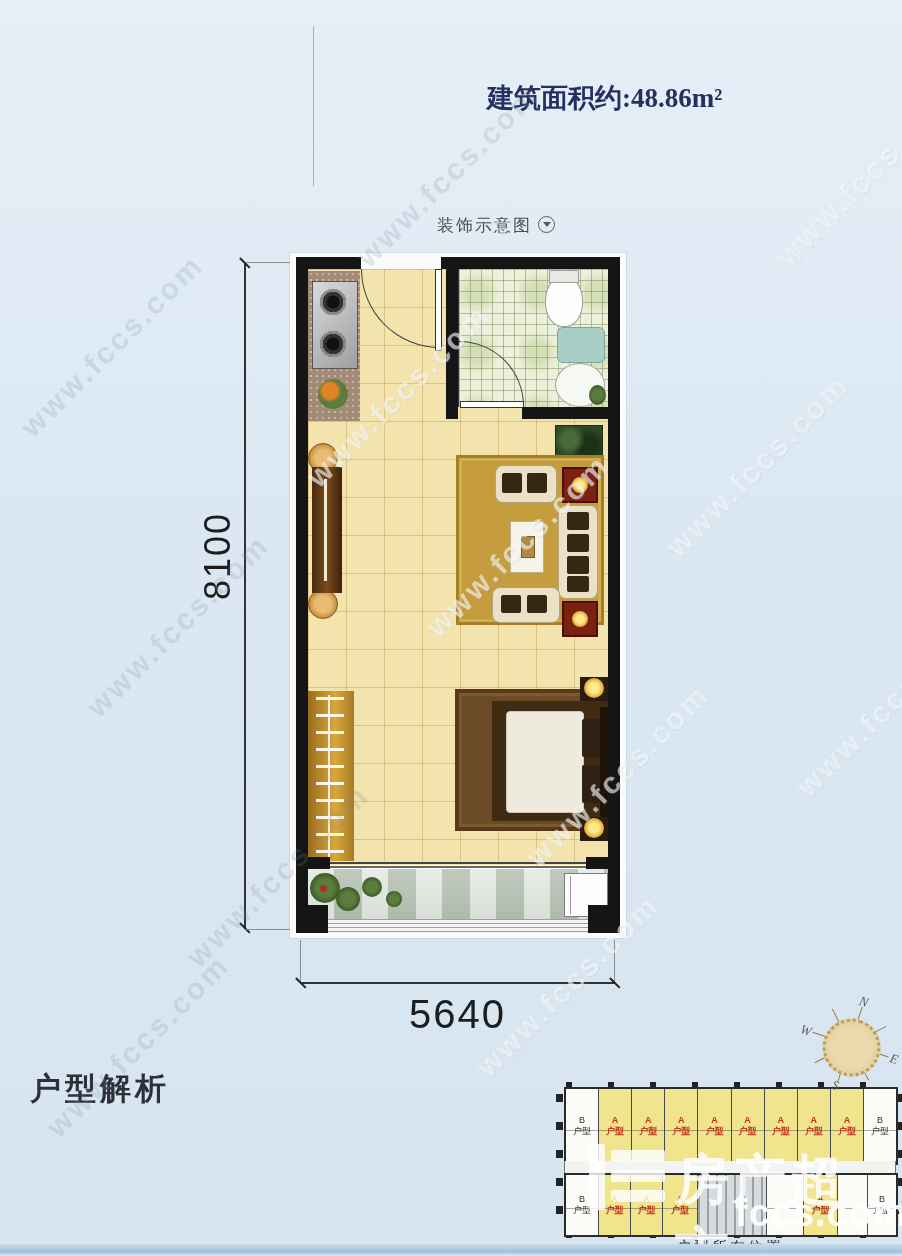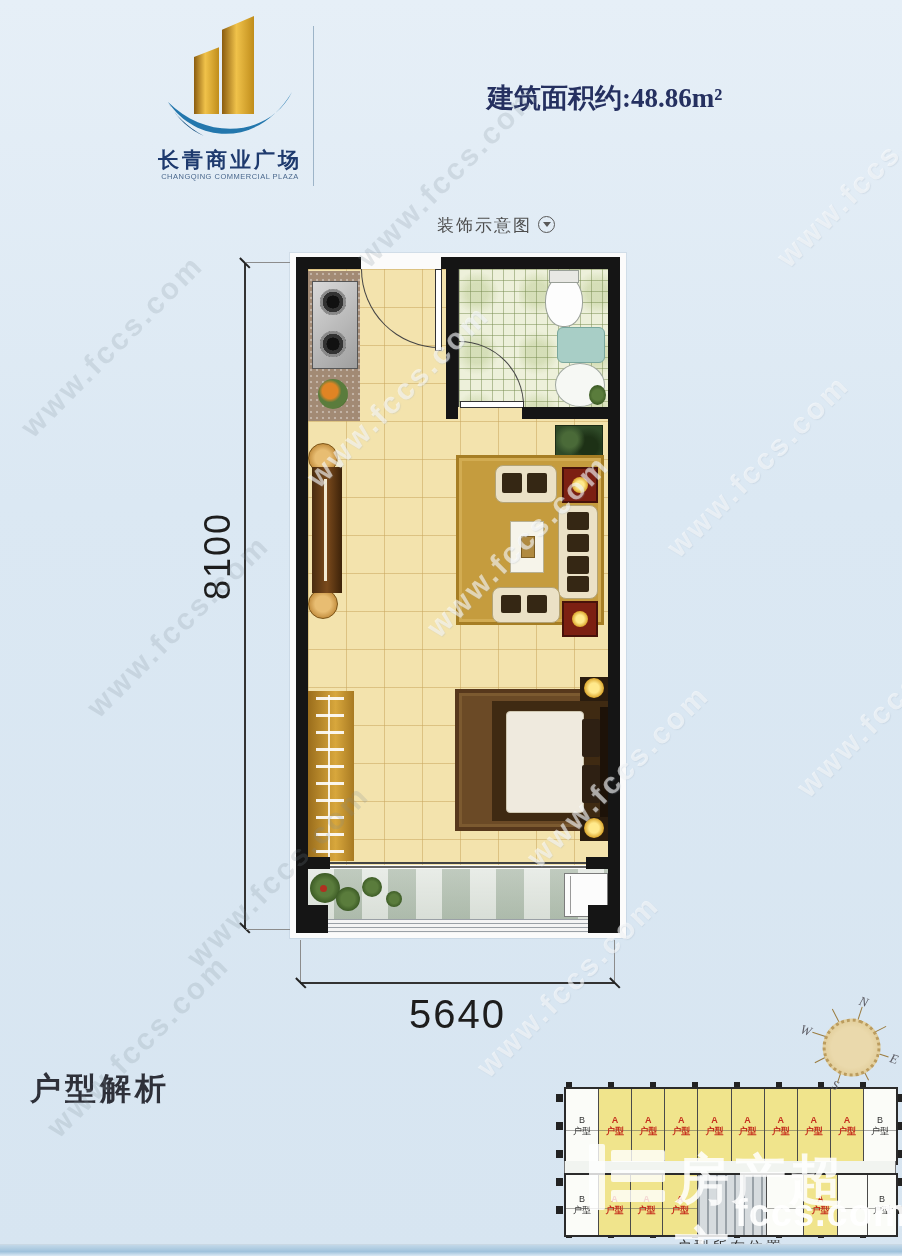--- a/index.html
+++ b/index.html
@@ -99,30 +99,20 @@
   .brand-cn{font-size:54px;font-weight:bold;color:rgba(255,255,255,.85);letter-spacing:3px;}
   .brand-dom{font-size:38px;font-weight:bold;color:rgba(255,255,255,.93);letter-spacing:1px;}
   .brandbar{background:rgba(255,255,255,.8);border-radius:2px;}
   .bottomstrip{background:linear-gradient(180deg,#c3d8e8,#9fc2dc 55%,#eaf3fa);border-top:1px solid #c9d8e4;}
 </style>
 </head>
 <body>
 
 <div id="page">
 
-  <div class="abs" style="left:150px;top:12px;width:160px;height:170px;">
-    <div class="abs tower" style="left:72px;top:4px;width:32px;height:98px;clip-path:polygon(0 14%,100% 0,100% 100%,0 100%);"></div>
-    <div class="abs tower" style="left:44px;top:34px;width:25px;height:68px;clip-path:polygon(0 16%,100% 2%,100% 100%,0 100%);"></div>
-    <svg class="abs" style="left:14px;top:78px;" width="132" height="58" viewBox="0 0 132 58">
-      <path d="M4,12 C34,56 96,56 128,2 C106,46 44,52 4,12 Z" fill="#2377ad"></path>
-      <path d="M4,12 C14,30 26,40 40,46 C22,36 10,24 4,12 Z" fill="#134e7e"></path>
-    </svg>
-    <div class="abs logo-name serif" style="left:0;top:134px;width:160px;">长青商业广场</div>
-    <div class="abs logo-sub" style="left:0;top:160px;width:160px;">CHANGQING COMMERCIAL PLAZA</div>
-  </div>
 
   <div class="abs divider-v" style="left:313px;top:26px;height:160px;"></div>
 
 
   <div class="abs area-text serif" style="left:487px;top:80px;">建筑面积约:48.86m²</div>
 
 
   <div class="abs" style="left:406px;top:214px;margin-left:31px;">
     <span class="decor">装饰示意图</span><span class="decor-icon"></span>
   </div>

